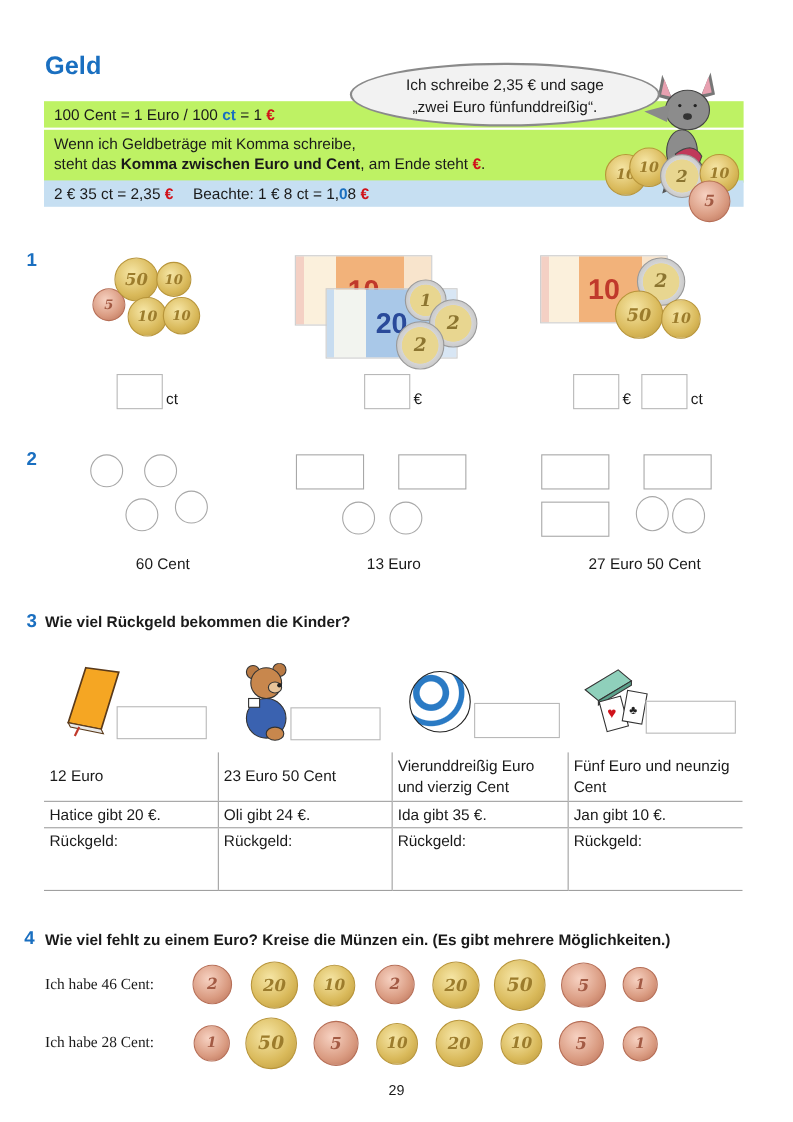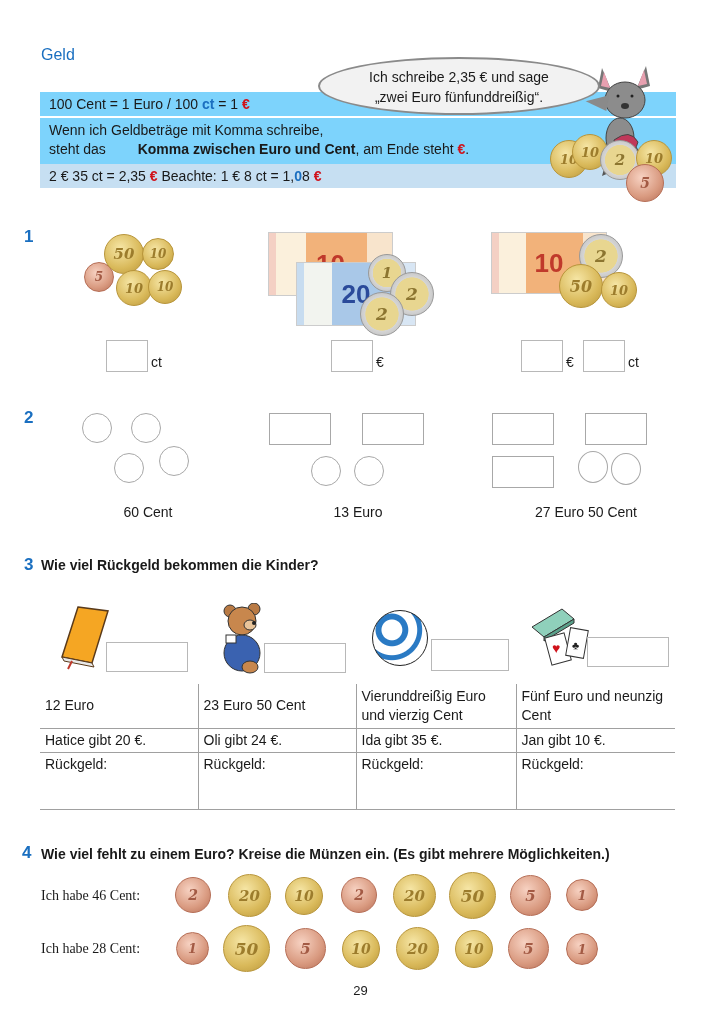--- a/index.html
+++ b/index.html
@@ -1,30 +1,30 @@
 <!DOCTYPE html>
 <html><head>
 <meta charset="utf-8">
 <style>
   * { box-sizing: border-box; margin: 0; padding: 0; }
   body {
     width: 721px; height: 1020px; background: #ffffff; position: relative; overflow: hidden;
     font-family: "Liberation Sans", "DejaVu Sans", sans-serif; color: #1a1a1a;
   }
   .abs { position: absolute; }
-  .title { left: 41px; top: 46px; font-size: 16px; font-weight: normal; color: #1a6fc0; }
-
-  .rule-band { left: 40px; width: 636px; background: #7dd3fc; font-size: 14px; padding-left: 9px; line-height: 19px; }
+  .title { left: 41px; top: 46px; font-size: 23px; font-weight: bold; color: #1a6fc0; }
+
+  .rule-band { left: 40px; width: 636px; background: #bef264; font-size: 14px; padding-left: 9px; line-height: 19px; }
   .rule-band.dark { background: #c6dff2; }
   .band1 { top: 92px; height: 24px; padding-top: 3px; }
   .band2 { top: 118px; height: 48px; padding-top: 3px; }
   .band3 { top: 164px; height: 24px; padding-top: 3px; }
   .red { color: #d0121b; font-weight: bold; }
   .blue { color: #1a6fc0; font-weight: bold; }
-  .bold { font-weight: bold; margin-left: 28px; }
+  .bold { font-weight: bold; }
 
   .bubble {
     left: 318px; top: 57px; width: 282px; height: 58px; border: 2px solid #8a8a8a; border-radius: 50%;
     background: #f2f2f2; text-align: center; font-size: 14px; line-height: 20px; padding-top: 8px; z-index: 3;
   }
   .bubble-tail { left: 572px; top: 92px; width: 0; height: 0; border-left: 14px solid transparent; border-right: 22px solid #8a8a8a; border-top: 10px solid transparent; border-bottom: 6px solid transparent; transform: rotate(10deg); z-index: 2; }
 
   .task-num { font-size: 17px; font-weight: bold; color: #1a6fc0; }
   .task-text { font-size: 14px; font-weight: bold; line-height: 19px; }
 
@@ -61,21 +61,21 @@
 
 <div class="abs rule-band band1">
   <span>100 Cent = 1 Euro / 100 </span><span class="blue">ct</span><span> = 1 </span><span class="red">€</span>
 </div>
 <div class="abs rule-band band2">
   <div>Wenn ich Geldbeträge mit Komma schreibe,</div>
   <div><span>steht das </span><span class="bold">Komma zwischen Euro und Cent</span><span>, am Ende steht </span><span class="red">€</span><span>.</span></div>
 </div>
 <div class="abs rule-band dark band3">
   <span>2 € 35 ct = 2,35 </span><span class="red">€</span>
-  <span style="margin-left:0">Beachte: 1 € 8 ct = 1,</span><span class="blue">0</span><span>8 </span><span class="red">€</span>
+  <span style="margin-left:14px">Beachte: 1 € 8 ct = 1,</span><span class="blue">0</span><span>8 </span><span class="red">€</span>
 </div>
 
 <div class="abs bubble-tail"></div>
 <div class="abs bubble">
   <div>Ich schreibe 2,35 € und sage</div>
   <div>„zwei Euro fünfunddreißig“.</div>
 </div>
 
 <div class="abs" style="left:550px;top:58px;width:140px;height:155px;">
   <svg width="140" height="155" viewBox="0 0 140 155">

